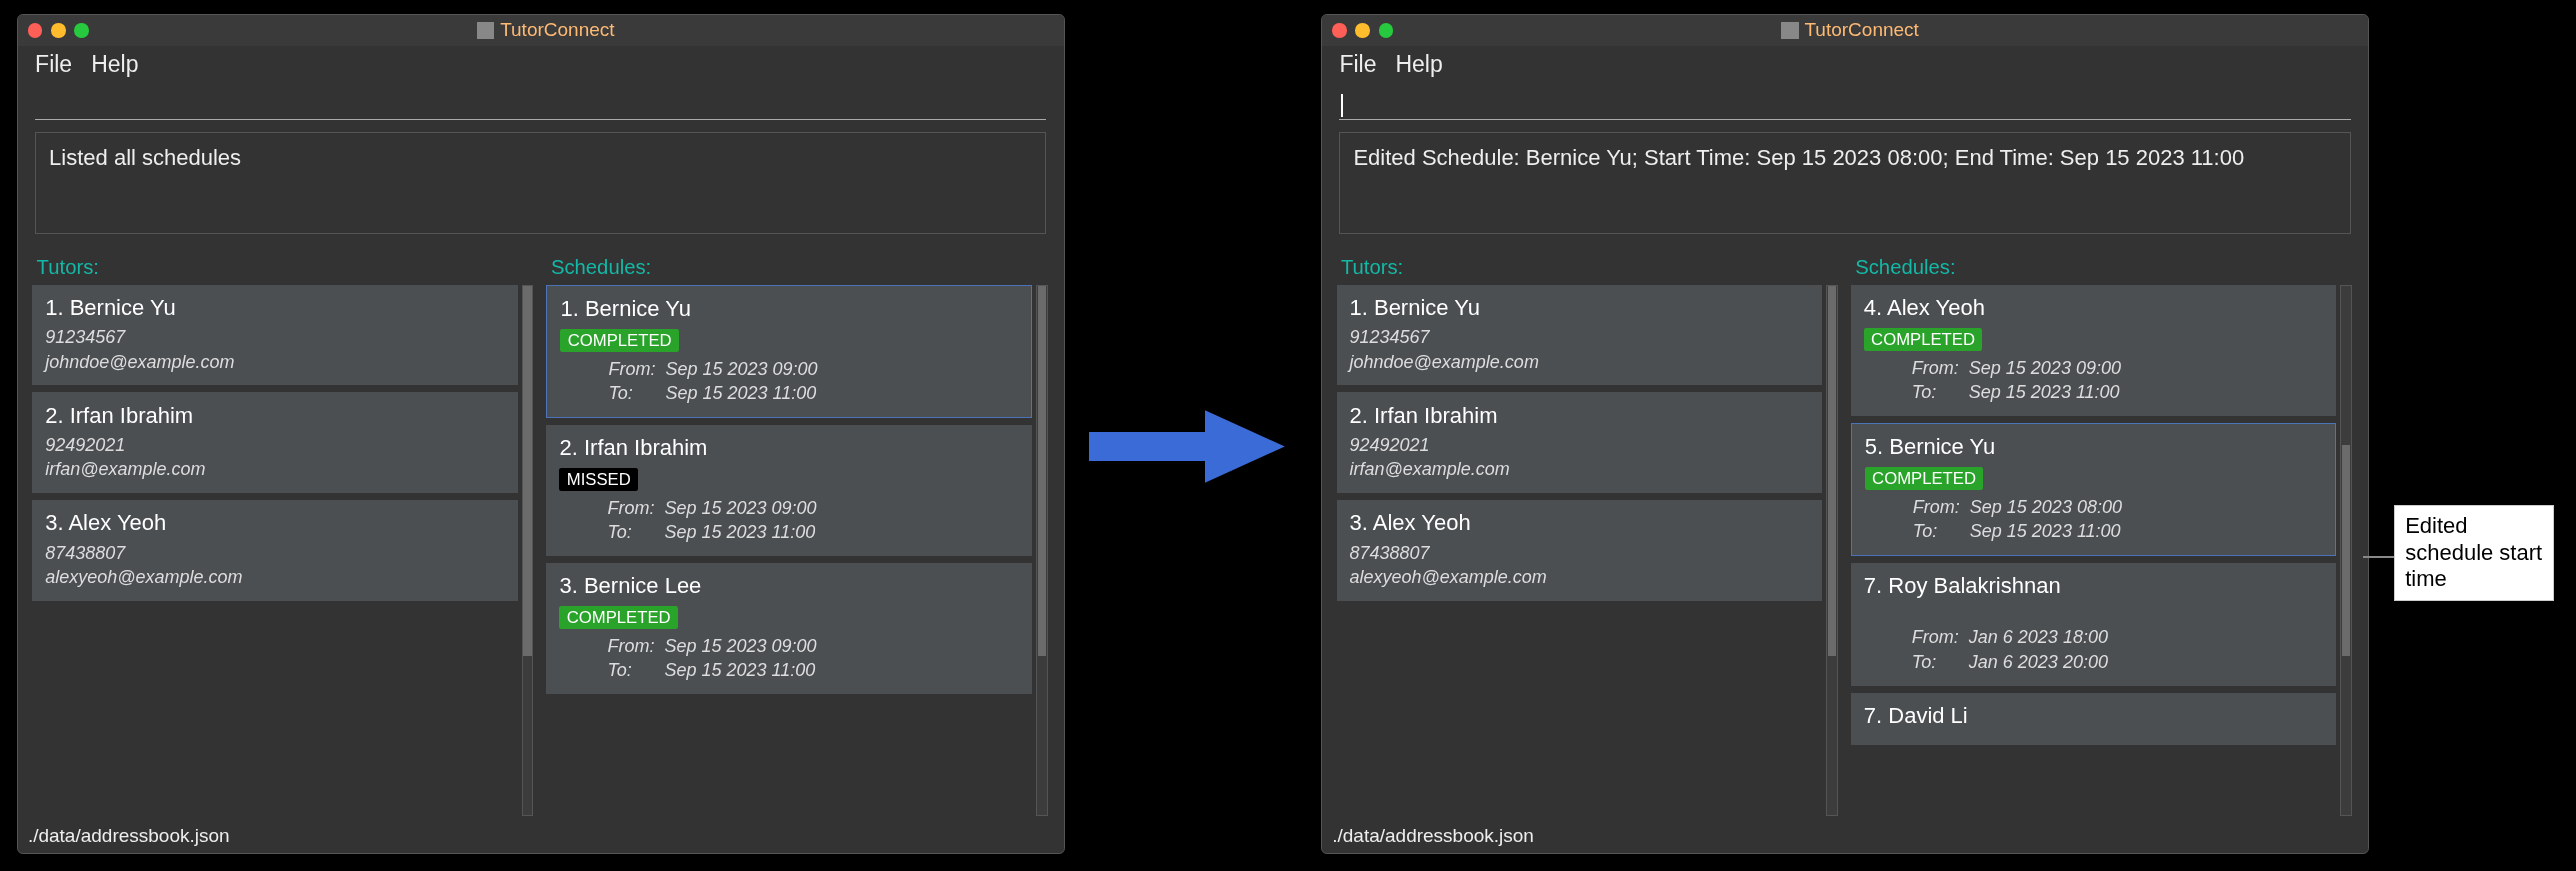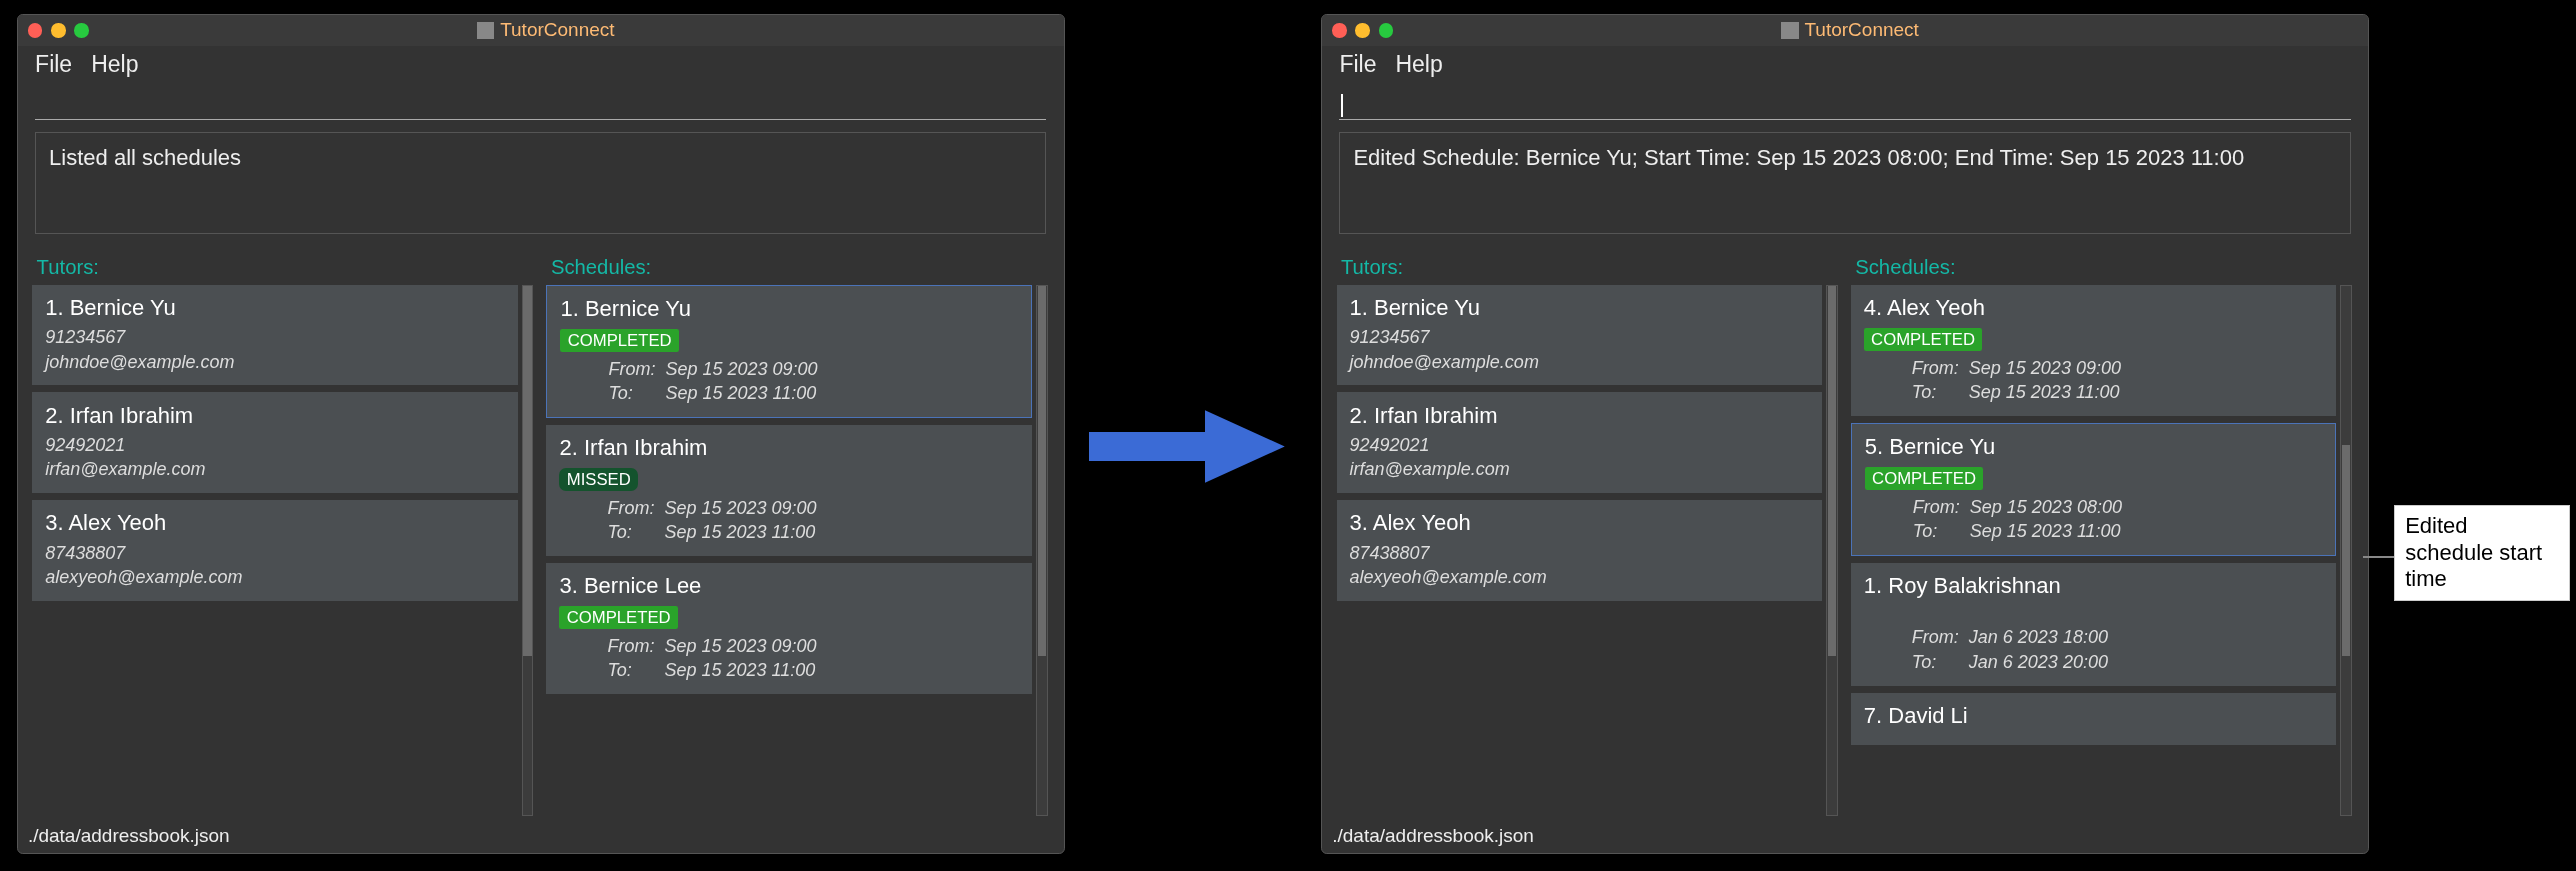--- a/index.html
+++ b/index.html
@@ -32,35 +32,35 @@
     .panel-body { flex: 1; position: relative; overflow: hidden; }
     .list { position: absolute; top: 0; left: 0; right: 17.4px; bottom: 4.4px; display: flex; flex-direction: column; gap: 7px; overflow: hidden; }
 
     .card { background: #4b4f52; padding: 10.2px 13px 11.6px; color: #eee; }
     .card-name { font-size: 22px; color: #fff; margin-bottom: 4.4px; }
     .card-line { font-size: 18px; color: #ddd; line-height: 1.35; font-style: italic; }
     .card.selected { border: 1.5px solid #4b73b8; }
 
     .badge { display: inline-block; font-size: 16.7px; color: #fff; padding: 1.5px 7.3px; border-radius: 2.2px; margin: 2.9px 0 4.4px; }
     .badge-completed { background: #2aa32a; }
-    .badge-missed { background: #14532d; border-radius: 7px; }
+    .badge-missed { background: #000000; }
 
     .timerow { display: flex; font-size: 18px; }
     .timerow-label { width: 57px; margin-left: 48px; }
 
     .scrollbar { position: absolute; right: 1.5px; top: 0; bottom: 4.4px; width: 11.6px; background: #3c3c3c; border: 0.7px solid #555; }
     .thumb { position: absolute; left: 0.7px; right: 0.7px; background: #6b6b6b; }
 
     .statusbar { padding: 4.4px 10.2px 5.8px; color: #eee; font-size: 19px; }
 
     .arrow { position: absolute; left: 1089px; top: 403px; width: 203px; height: 87px; }
     .arrow svg { width: 100%; height: 100%; }
 
     .callout-line { position: absolute; left: 2363px; top: 556px; width: 30.5px; height: 1.5px; background: #888; }
-    .callout-box { position: absolute; left: 2394px; top: 505px; width: 176px; background: #fff; color: #000; padding: 7.3px 10.2px; font-size: 22px; line-height: 1.2; border: 0.7px solid #ccc; }
+    .callout-box { position: absolute; left: 2394px; top: 505px; width: 160px; background: #fff; color: #000; padding: 7.3px 10.2px; font-size: 22px; line-height: 1.2; border: 0.7px solid #ccc; }
   </style>
 </head>
 <body>
 
 <div class="window win-left">
   <div class="titlebar">
     <div class="traffic">
       <div class="tl tl-close"></div>
       <div class="tl tl-min"></div>
       <div class="tl tl-max"></div>
@@ -205,21 +205,21 @@
                 <span>Sep 15 2023 11:00</span>
               </div></div>
             <div class="card selected"><div class="card-name">5.   Bernice Yu</div><span class="badge badge-completed">COMPLETED</span><br><div class="timerow card-line">
                 <span class="timerow-label">From:</span>
                 <span>Sep 15 2023 08:00</span>
               </div><div class="timerow card-line">
                 <span class="timerow-label">To:</span>
                 <span>Sep 15 2023 11:00</span>
               </div></div>
             <div class="card">
-              <div class="card-name">1.   Roy Balakrishnan</div>
+              <div class="card-name">7.   Roy Balakrishnan</div>
               <div style="height: 22px;"></div>
               <div class="timerow card-line">
                 <span class="timerow-label">From:</span>
                 <span>Jan 6 2023 18:00</span>
               </div>
               <div class="timerow card-line">
                 <span class="timerow-label">To:</span>
                 <span>Jan 6 2023 20:00</span>
               </div>
             </div>

